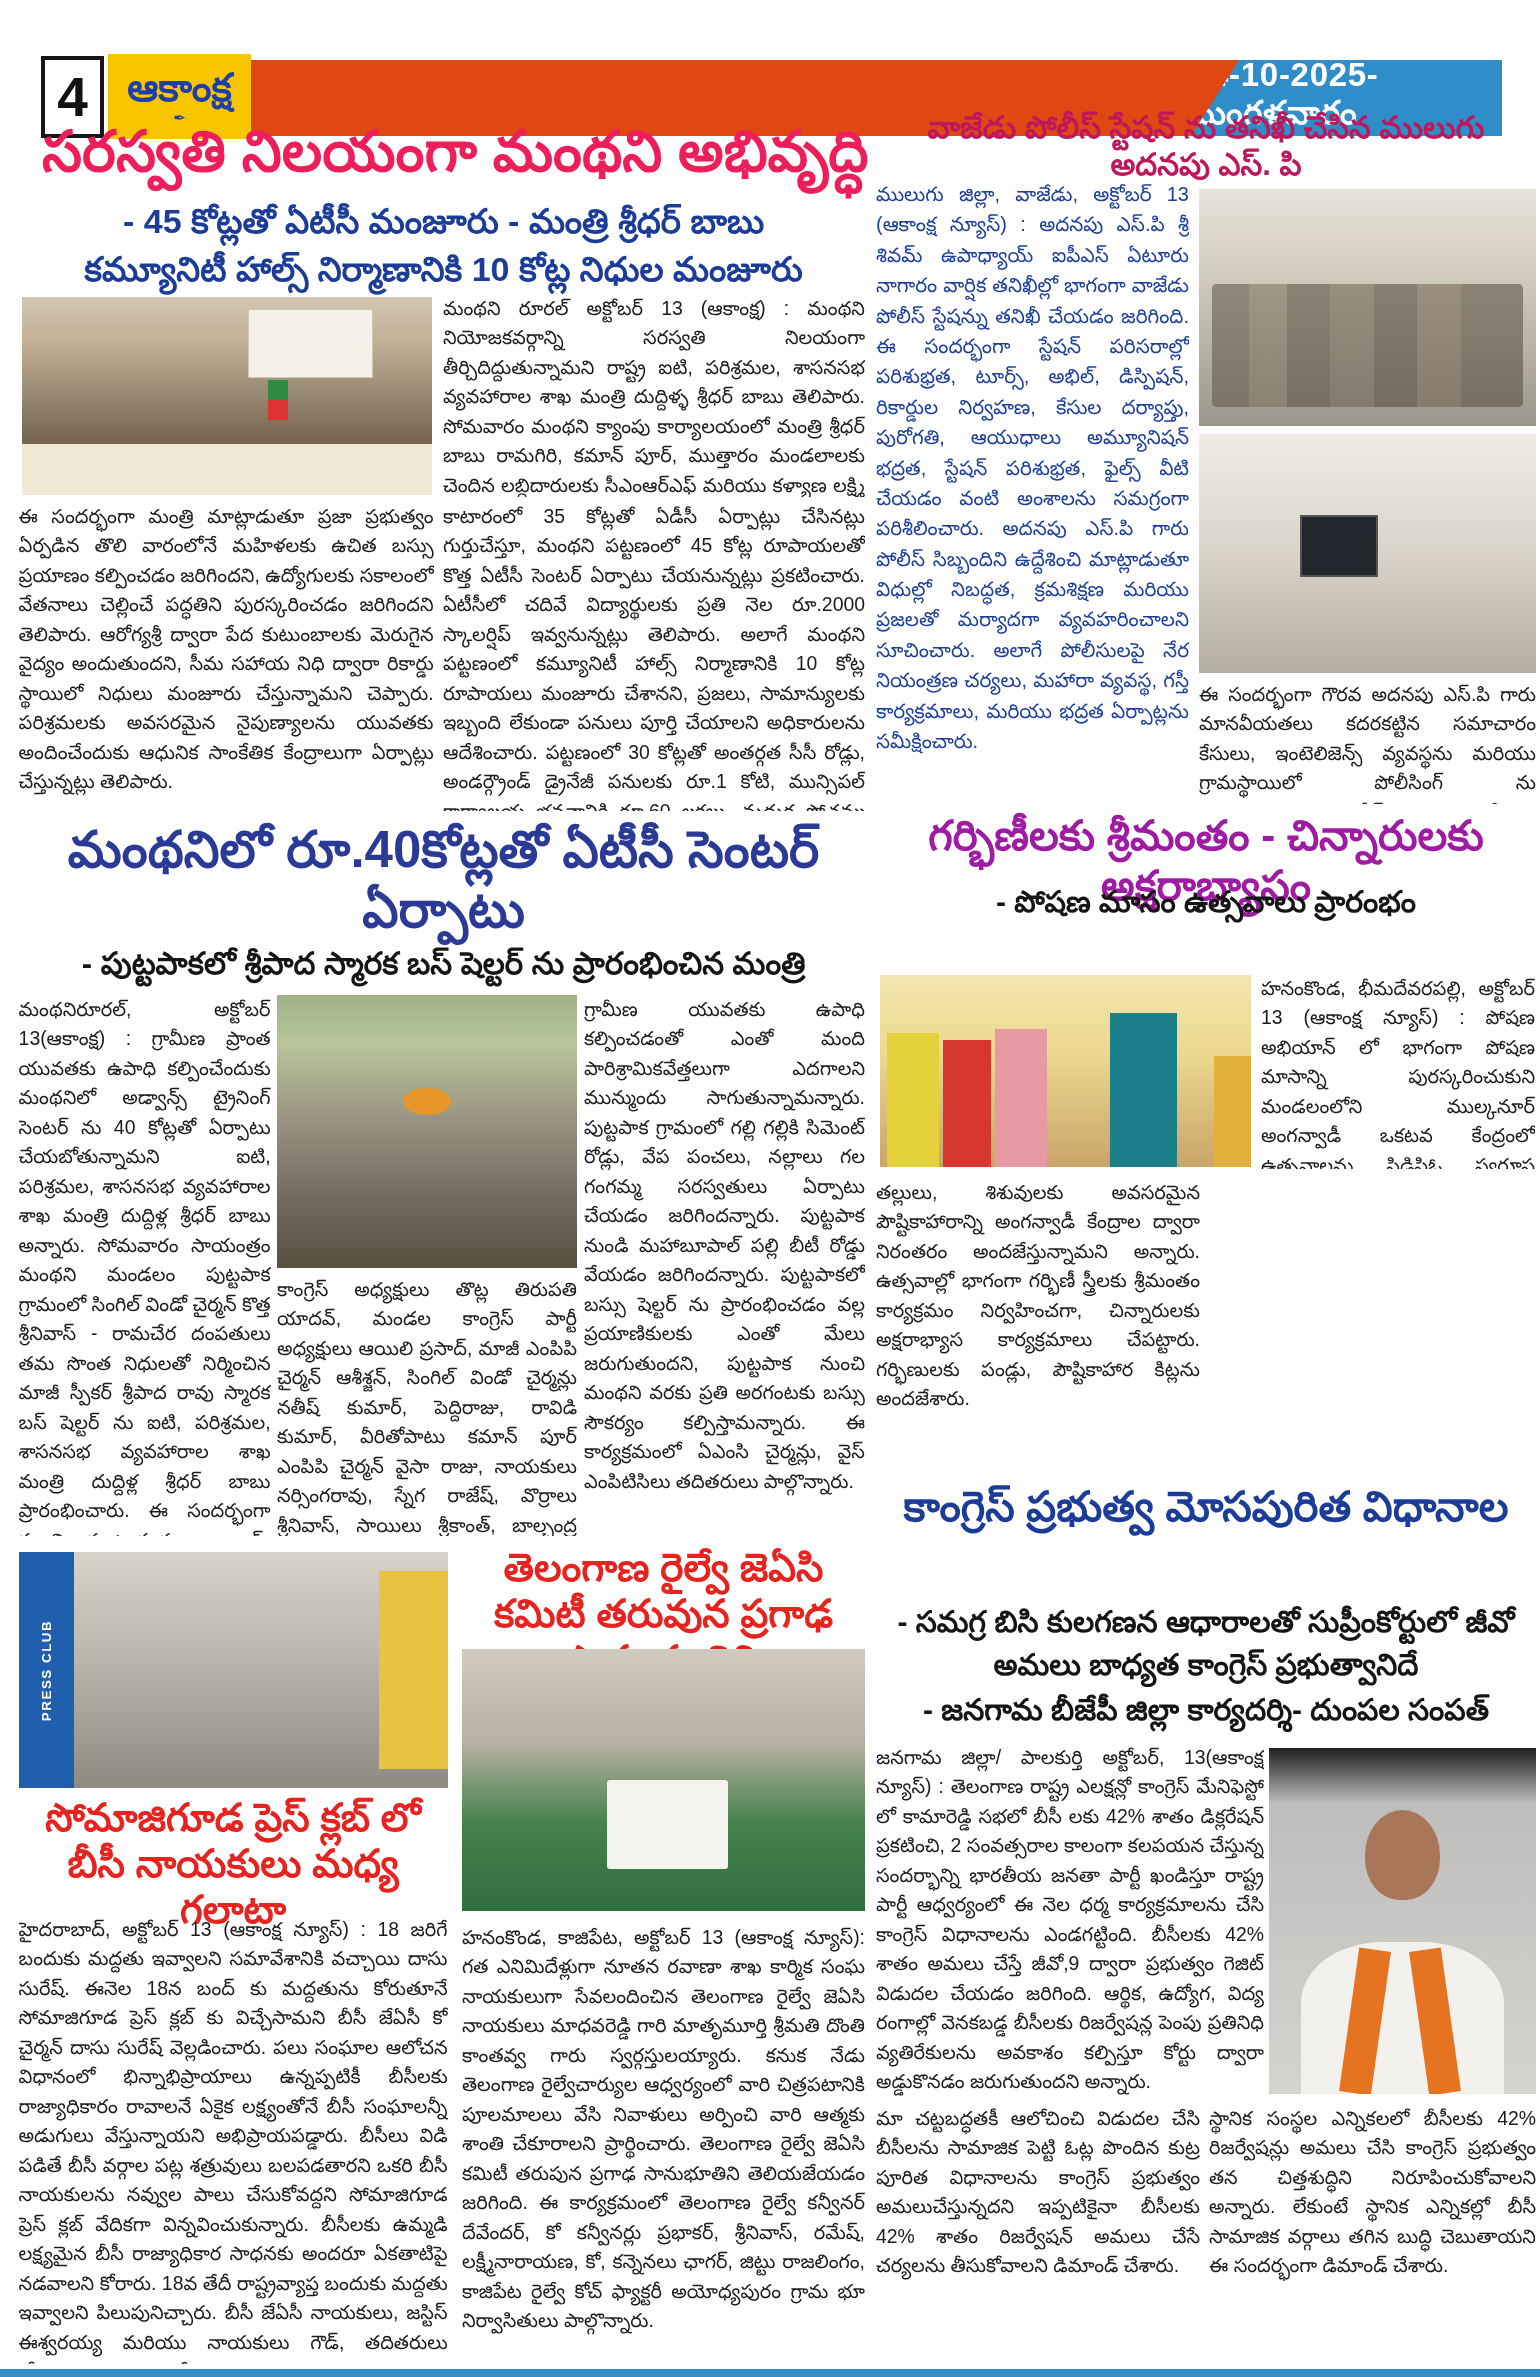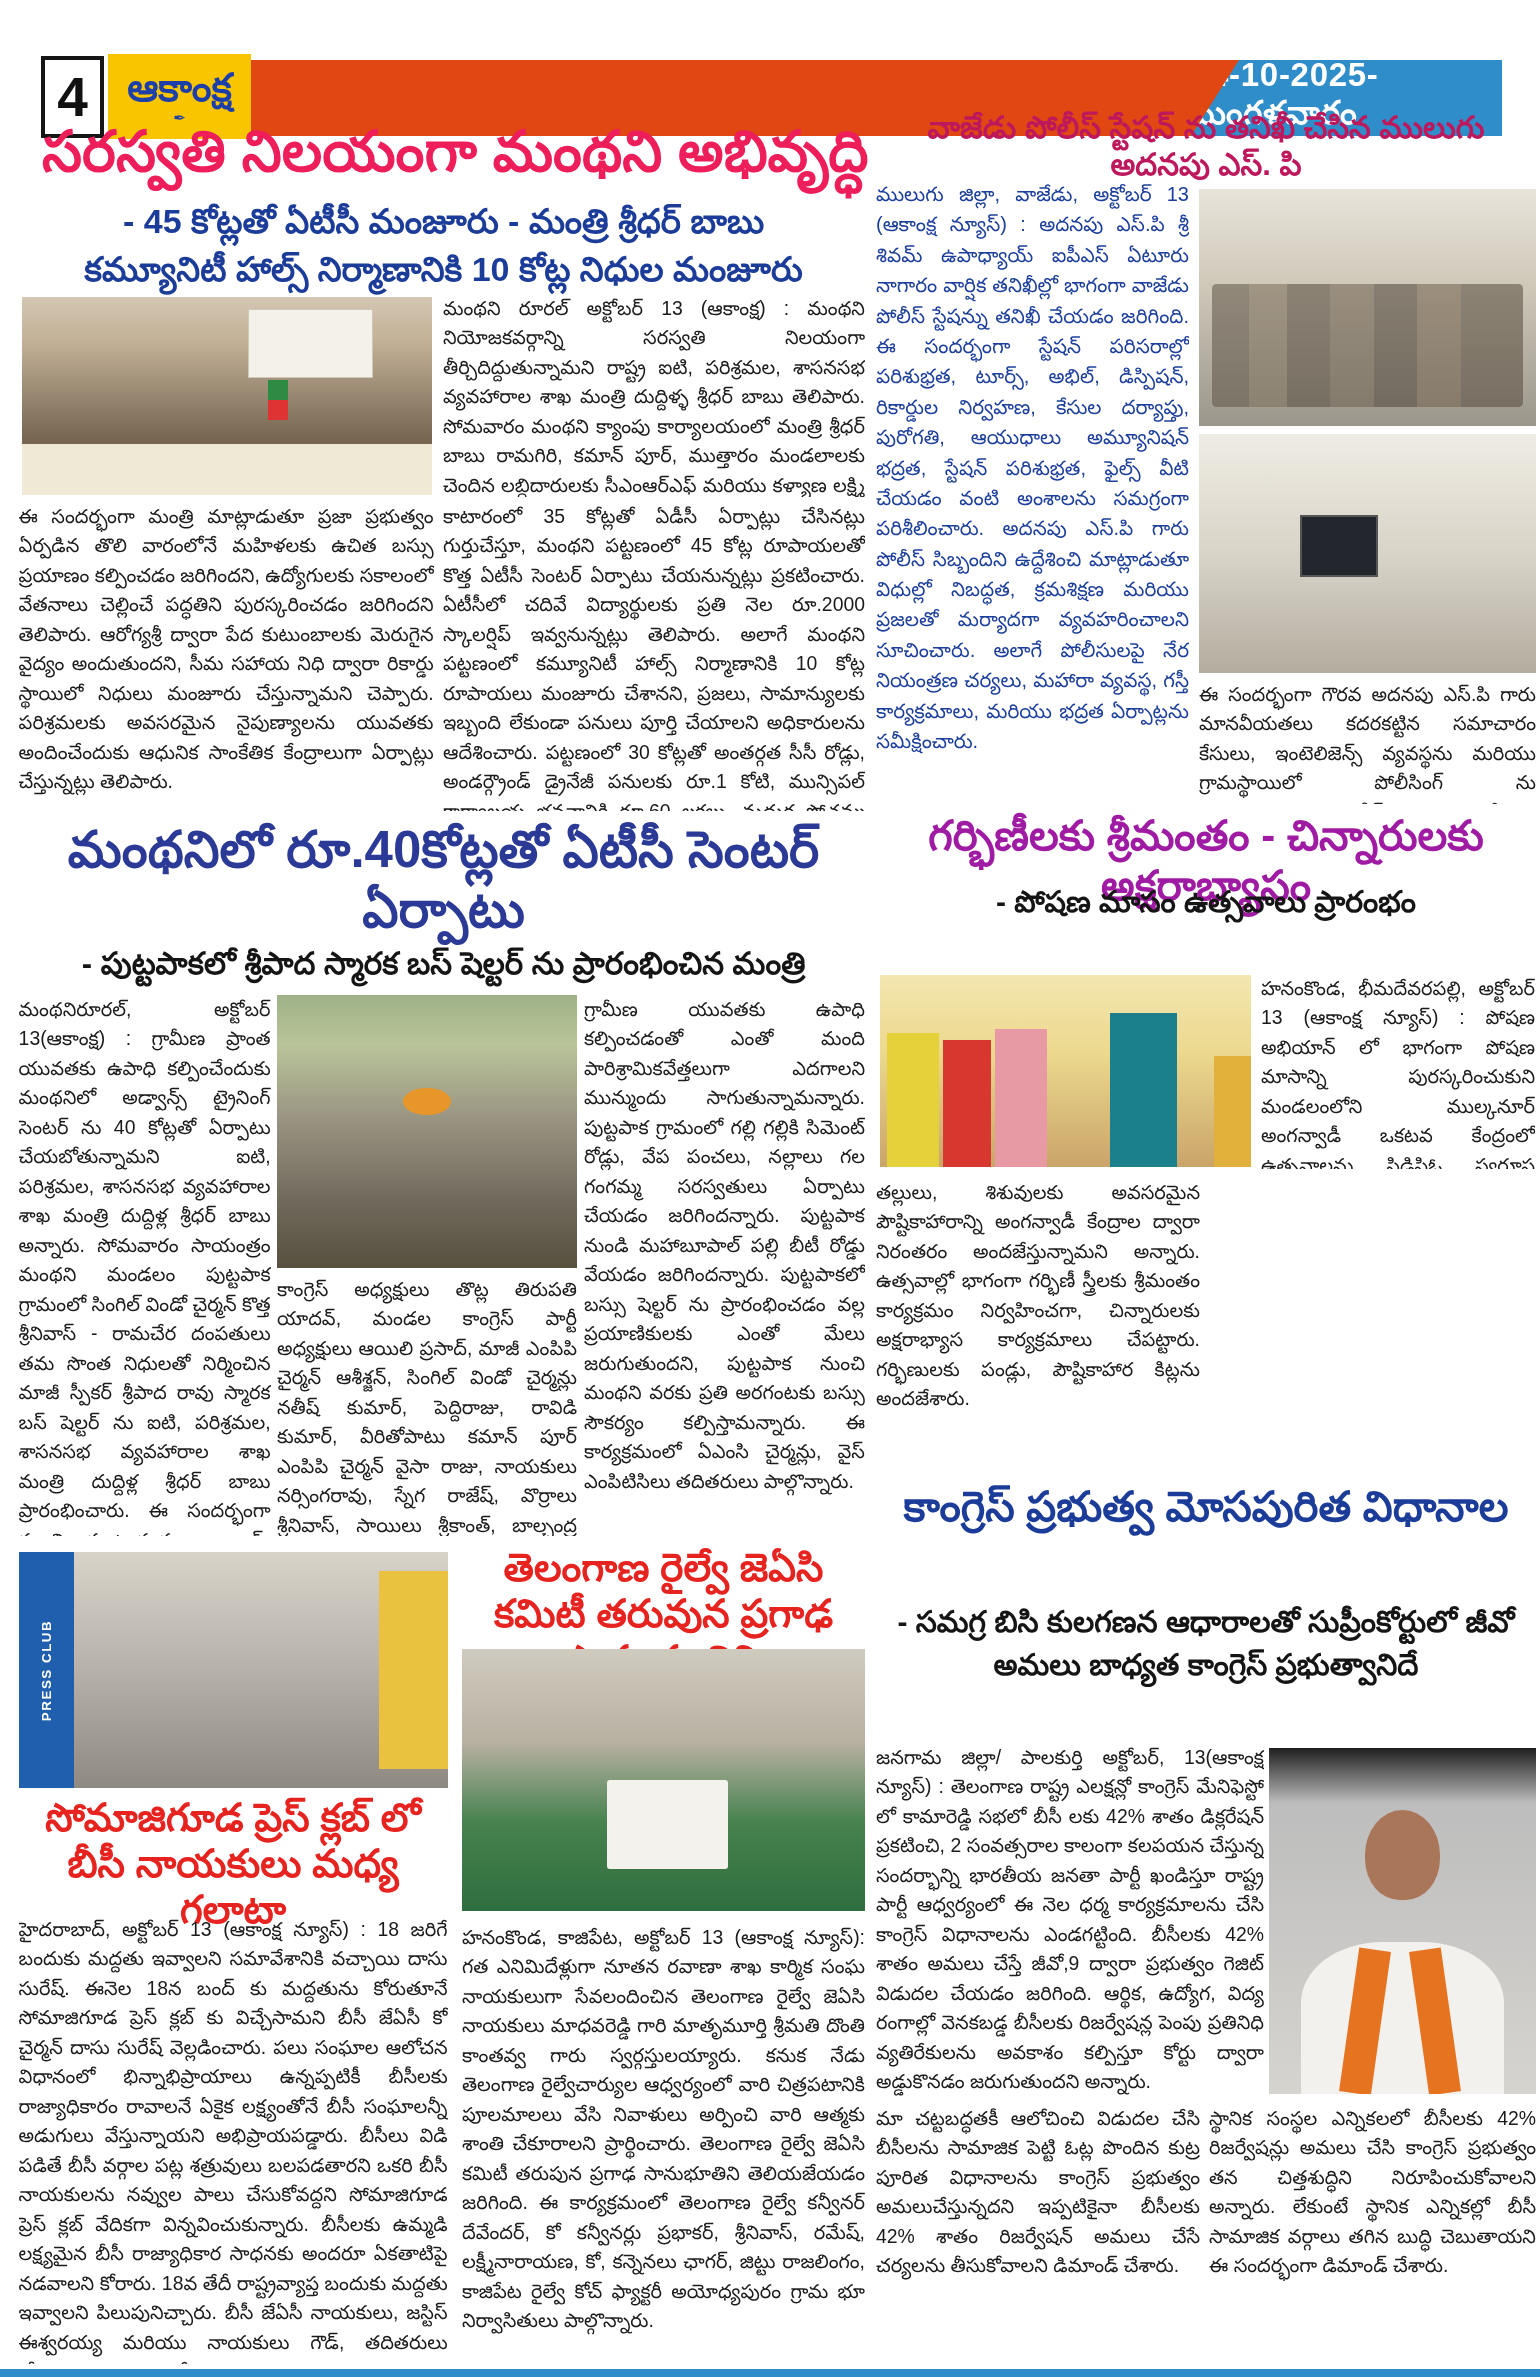--- a/index.html
+++ b/index.html
@@ -133,20 +133,21 @@
     <div class="s3"></div>
     <div class="s4"></div>
     <div class="s5"></div>
   </div>
   <div class="body-text" style="left:1261px;top:974px;width:274px;height:195px;">హనంకొండ, భీమదేవరపల్లి, అక్టోబర్ 13 (ఆకాంక్ష న్యూస్) : పోషణ అభియాన్ లో భాగంగా పోషణ మాసాన్ని పురస్కరించుకుని మండలంలోని ముల్కనూర్ అంగన్వాడీ ఒకటవ కేంద్రంలో ఉత్సవాలను సిడిపిఓ స్వరూప ప్రారంభించారు. ఈ సందర్భంగా ఆమె మాట్లాడుతూ, అంగన్వాడీ స్త్రీల ప్రేమ నుండి ప్రసవానంతర చిన్నారుల ఆరోగ్య సంరక్షణ వరకు కీలక పాత్ర పోషిస్తున్నాయని అన్నారు.</div>
   <div class="body-text" style="left:876px;top:1178px;width:324px;height:288px;">తల్లులు, శిశువులకు అవసరమైన పౌష్టికాహారాన్ని అంగన్వాడీ కేంద్రాల ద్వారా నిరంతరం అందజేస్తున్నామని అన్నారు. ఉత్సవాల్లో భాగంగా గర్భిణీ స్త్రీలకు శ్రీమంతం కార్యక్రమం నిర్వహించగా, చిన్నారులకు అక్షరాభ్యాస కార్యక్రమాలు చేపట్టారు. గర్భిణులకు పండ్లు, పౌష్టికాహార కిట్లను అందజేశారు.</div>
 
   <div class="headline navy" style="left:876px;top:1482px;width:660px;font-size:42px;">కాంగ్రెస్ ప్రభుత్వ మోసపురిత విధానాల</div>
   <div class="subhead blackhl" style="left:876px;top:1646px;width:660px;font-size:30px;">అమలు బాధ్యత కాంగ్రెస్ ప్రభుత్వానిదే</div>
   <div class="subhead blackhl" style="left:876px;top:1603px;width:660px;font-size:30px;">- సమగ్ర బిసి కులగణన ఆధారాలతో సుప్రీంకోర్టులో జీవో</div>
+  <div class="subhead blackhl" style="left:876px;top:1691px;width:660px;font-size:30px;">- జనగామ బీజేపీ జిల్లా కార్యదర్శి- దుంపల సంపత్</div>
   <div class="body-text" style="left:876px;top:1743px;width:388px;height:355px;">జనగామ జిల్లా/ పాలకుర్తి అక్టోబర్, 13(ఆకాంక్ష న్యూస్) : తెలంగాణ రాష్ట్ర ఎలక్షన్లో కాంగ్రెస్ మేనిఫెస్టో లో కామారెడ్డి సభలో బీసీ లకు 42% శాతం డిక్లరేషన్ ప్రకటించి, 2 సంవత్సరాల కాలంగా కలపయన చేస్తున్న సందర్భాన్ని భారతీయ జనతా పార్టీ ఖండిస్తూ రాష్ట్ర పార్టీ ఆధ్వర్యంలో ఈ నెల ధర్మ కార్యక్రమాలను చేసి కాంగ్రెస్ విధానాలను ఎండగట్టింది. బీసీలకు 42% శాతం అమలు చేస్తే జీవో,9 ద్వారా ప్రభుత్వం గెజిట్ విడుదల చేయడం జరిగింది. ఆర్థిక, ఉద్యోగ, విద్య రంగాల్లో వెనకబడ్డ బీసీలకు రిజర్వేషన్ల పెంపు ప్రతినిధి వ్యతిరేకులను అవకాశం కల్పిస్తూ కోర్టు ద్వారా అడ్డుకొనడం జరుగుతుందని అన్నారు.</div>
   <div class="photo ph-portrait" style="left:1269px;top:1748px;width:267px;height:346px;">
     <div class="face"></div>
     <div class="shirt"></div>
     <div class="scarf"></div>
     <div class="scarf2"></div>
   </div>
   <div class="body-text" style="left:876px;top:2104px;width:324px;height:261px;">మా చట్టబద్ధతకీ ఆలోచించి విడుదల చేసి బీసీలను సామాజిక పెట్టి ఓట్ల పొందిన కుట్ర పూరిత విధానాలను కాంగ్రెస్ ప్రభుత్వం అమలుచేస్తున్నదని ఇప్పటికైనా బీసీలకు 42% శాతం రిజర్వేషన్ అమలు చేసే చర్యలను తీసుకోవాలని డిమాండ్ చేశారు.</div>
   <div class="body-text" style="left:1209px;top:2104px;width:327px;height:261px;">స్థానిక సంస్థల ఎన్నికలలో బీసీలకు 42% రిజర్వేషన్లు అమలు చేసి కాంగ్రెస్ ప్రభుత్వం తన చిత్తశుద్ధిని నిరూపించుకోవాలని అన్నారు. లేకుంటే స్థానిక ఎన్నికల్లో బీసీ సామాజిక వర్గాలు తగిన బుద్ధి చెబుతాయని ఈ సందర్భంగా డిమాండ్ చేశారు.</div>
 

